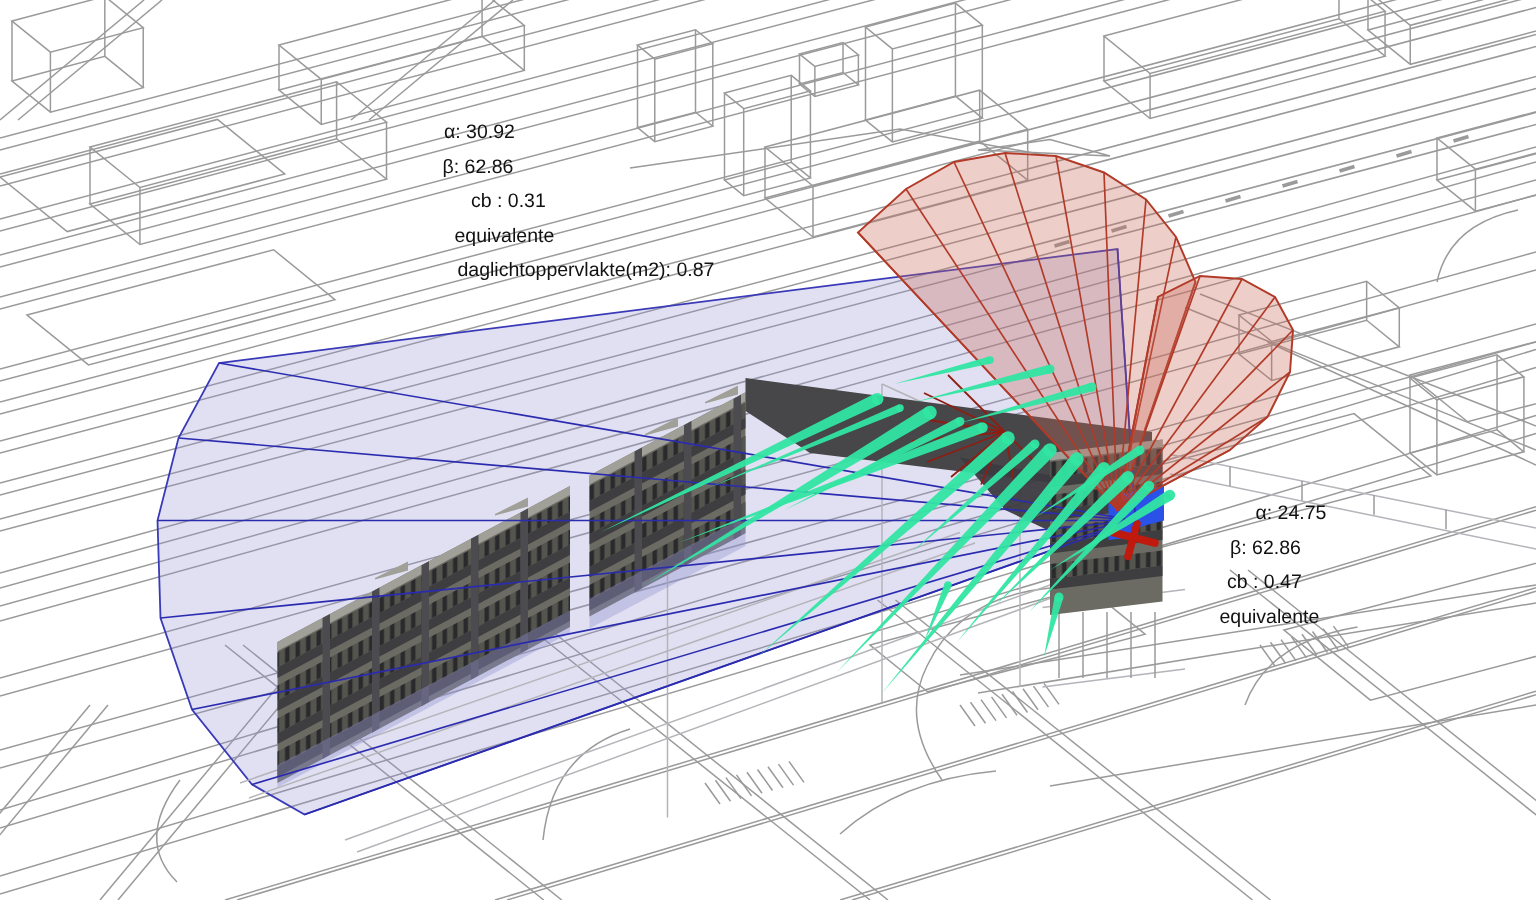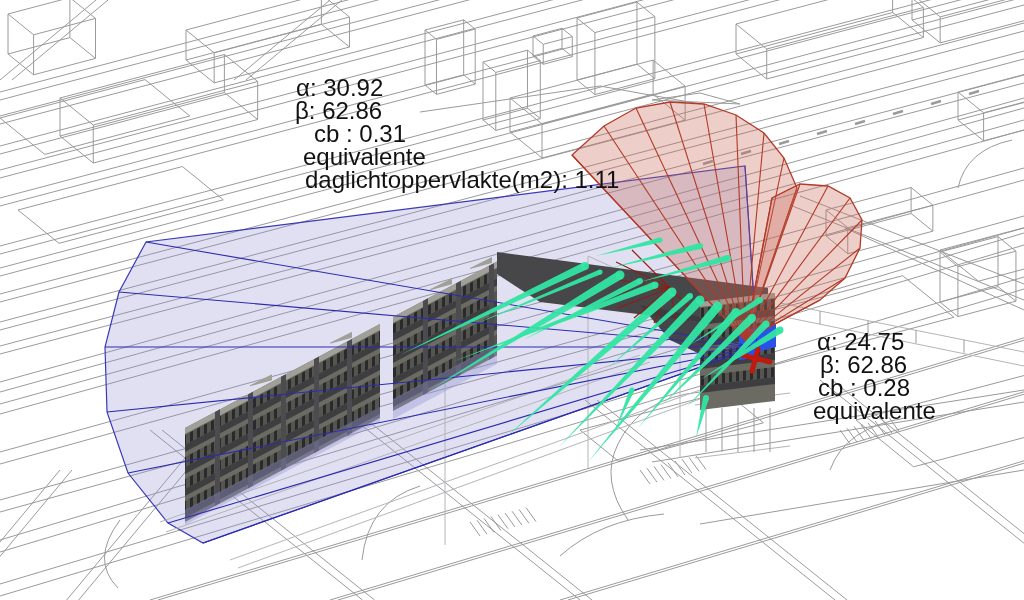--- a/index.html
+++ b/index.html
@@ -16,21 +16,21 @@
   .sunb{stroke:var(--sunburstRed);stroke-width:1.2;fill:none;}
   .ray{fill:var(--rayGreen);fill-opacity:.95;}
   .fbase{fill:var(--facadeBase);}
   .fdark{fill:var(--facadeDark);}
   .flight{fill:var(--facadeLight);}
   .pill{fill:var(--pillar);}
   .roof{fill:var(--roofDark);}
   .shade{fill:var(--shadeDark);fill-opacity:.95;}
   .panel{fill:var(--panelBlue);}
   .cross{stroke:var(--crossRed);stroke-width:5;stroke-linecap:round;fill:none;}
-  .ann{position:absolute;font-size:24px;line-height:23px;color:var(--textColor);white-space:nowrap;}
+  .ann{position:absolute;font-size:13px;line-height:23px;color:var(--textColor);white-space:nowrap;}
   .ann div{height:23px;}
 </style>
 </head>
 <body>
 
 <div id="stage">
   <svg width="1024" height="600" viewBox="0 0 1024 600">
     <defs>
       <pattern id="slats" width="7" height="11" patternUnits="userSpaceOnUse">
         <rect width="7" height="11" style="fill:var(--winBase)"></rect>
@@ -382,22 +382,22 @@
         <path d="M629.7,389.0 L634.3,391.0 L616,428 Z" class="ray"></path>
         <circle cx="632" cy="390" r="2.5" class="ray"></circle>
       </g>
   </svg>
 
   <div class="ann" style="left:294px;top:76px">
     <div style="margin-left:2px">α: 30.92</div>
     <div style="margin-left:1px">β: 62.86</div>
     <div style="margin-left:20px">cb : 0.31</div>
     <div style="margin-left:9px">equivalente</div>
-    <div style="margin-left:11px">daglichtoppervlakte(m2): 1.11</div>
+    <div style="margin-left:11px">daglichtoppervlakte(m2): 0.87</div>
   </div>
 
   <div class="ann" style="left:813px;top:330px">
-    <div style="margin-left:4px">α: 24.75</div>
+    <div style="margin-left:24px">α: 24.75</div>
     <div style="margin-left:7px">β: 62.86</div>
-    <div style="margin-left:5px">cb : 0.28</div>
+    <div style="margin-left:5px">cb : 0.47</div>
     <div style="margin-left:0px">equivalente</div>
   </div>
 </div>
 
 </body></html>

